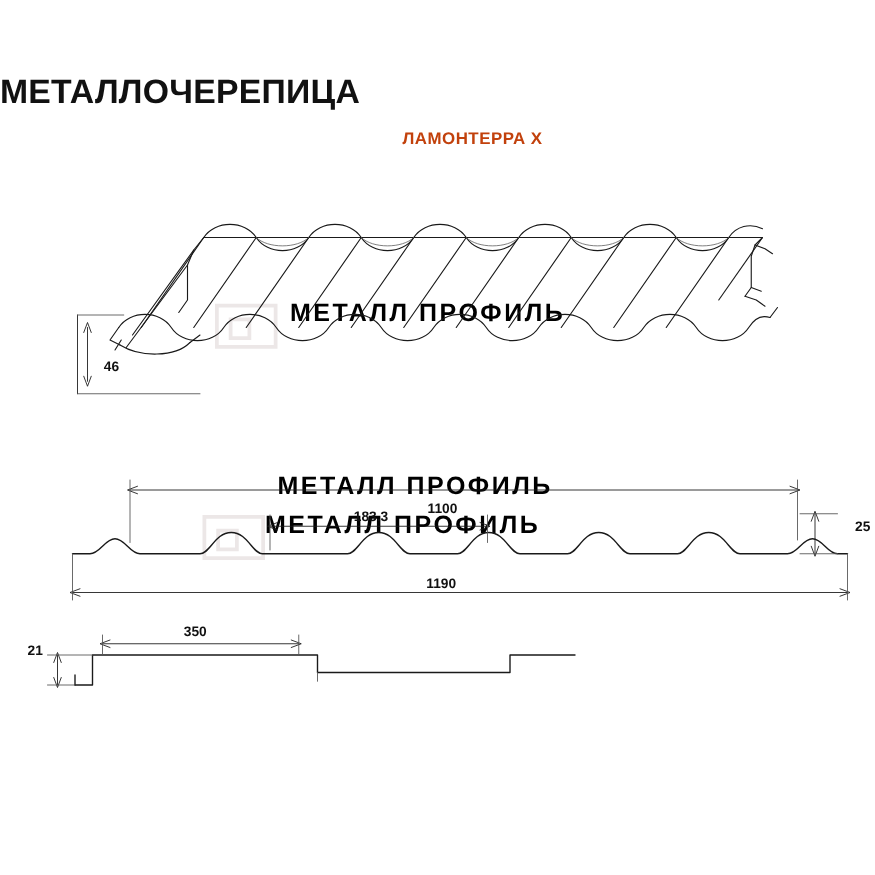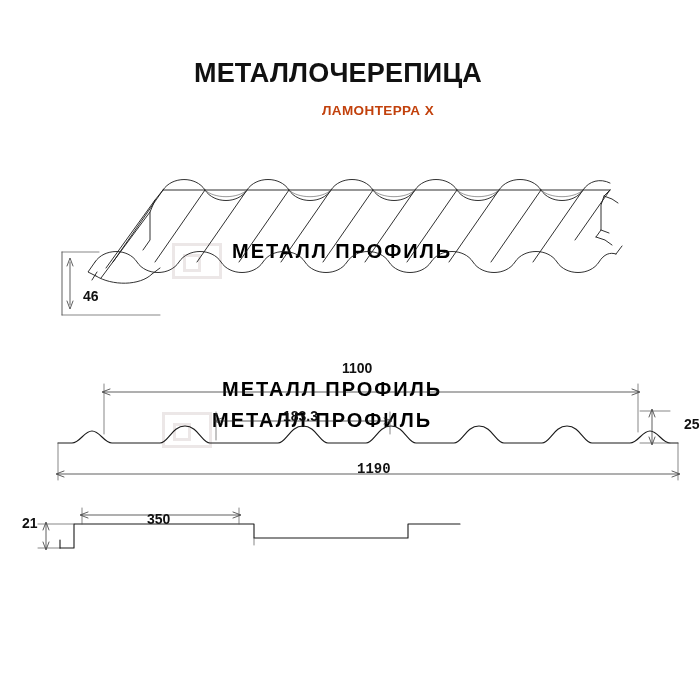--- a/index.html
+++ b/index.html
@@ -19,41 +19,41 @@
     position: absolute;
     left: 0; top: 0;
     width: 700px;
     height: 700px;
   }
   .title {
     position: absolute;
     left: 0;
     top: 58px;
     width: 676px;
-    text-align: center;
+    text-align: left;
     font-size: 27px;
     font-weight: bold;
     letter-spacing: 0.2px;
     color: #111111;
   }
   .subtitle {
     position: absolute;
     left: 0;
     top: 103px;
     width: 700px;
     text-align: center;
     font-size: 13.5px;
     font-weight: bold;
     letter-spacing: 0.4px;
     color: #c2410c;
     padding-left: 28px;
   }
   .dim {
     position: absolute;
-    font-size: 14px;
+    font-size: 11px;
     font-weight: bold;
     color: #111111;
     white-space: nowrap;
   }
   .wm {
     position: absolute;
     font-size: 20px;
     font-weight: bold;
     color: #000000;
     letter-spacing: 2px;
@@ -248,18 +248,18 @@
       <path d="M43,530 L46,522 L49,530"></path>
       <path d="M43,542 L46,550 L49,542"></path>
       <path d="M38,524 L74,524" stroke="#555555"></path>
       <path d="M38,548 L60,548" stroke="#555555"></path>
     </g>
 
   </g>
 </svg>
 
 <div class="dim" style="left:83px; top:288px;">46</div>
-<div class="dim" style="left:342px; top:360px;">1100</div>
+<div class="dim" style="left:342px; top:401px;">1100</div>
 <div class="dim" style="left:283px; top:408px;text-align:right;">183.3</div>
 <div class="dim" style="left:684px; top:416px;">25</div>
-<div class="dim" style="left:357px; top:461px;font-family:Liberation Mono, monospace;">1190</div>
-<div class="dim" style="left:147px; top:511px;">350</div>
+<div class="dim" style="left:341px; top:461px;">1190</div>
+<div class="dim" style="left:147px; top:500px;">350</div>
 <div class="dim" style="left:22px; top:515px;">21</div>
 
 </body></html>

